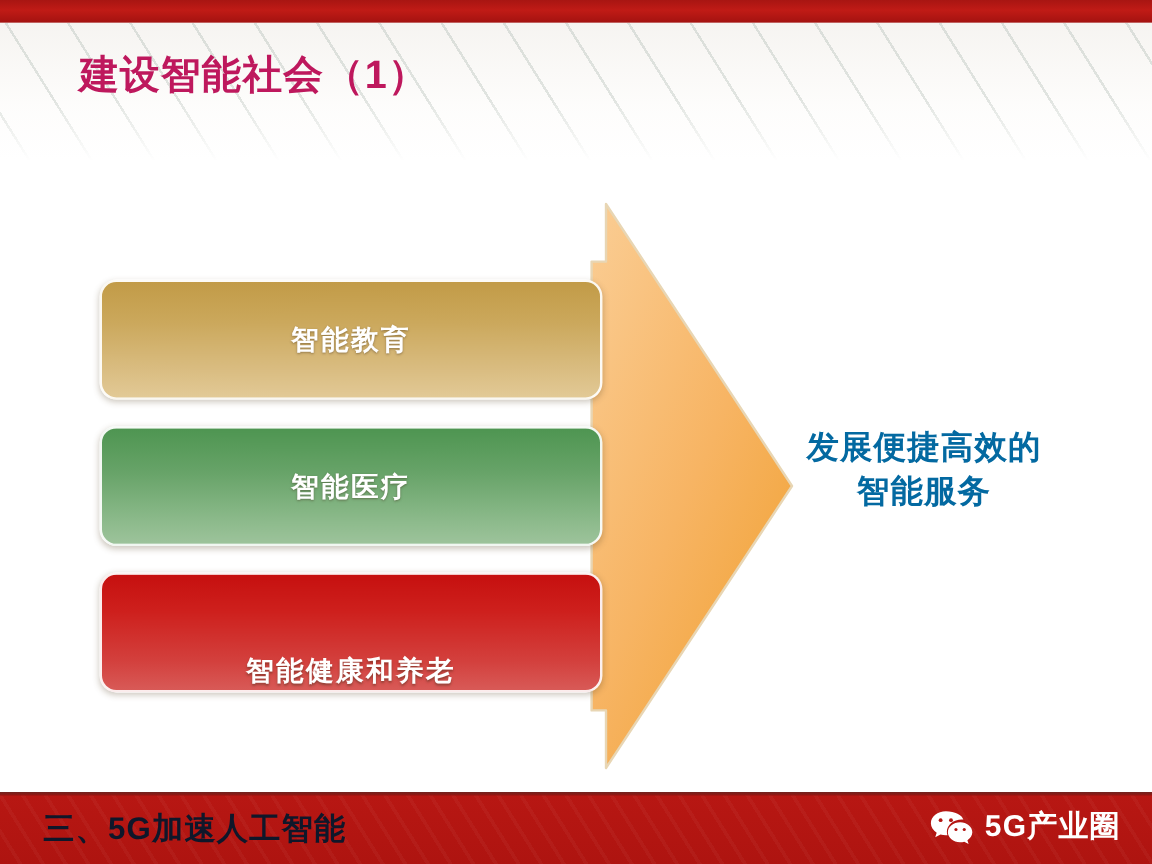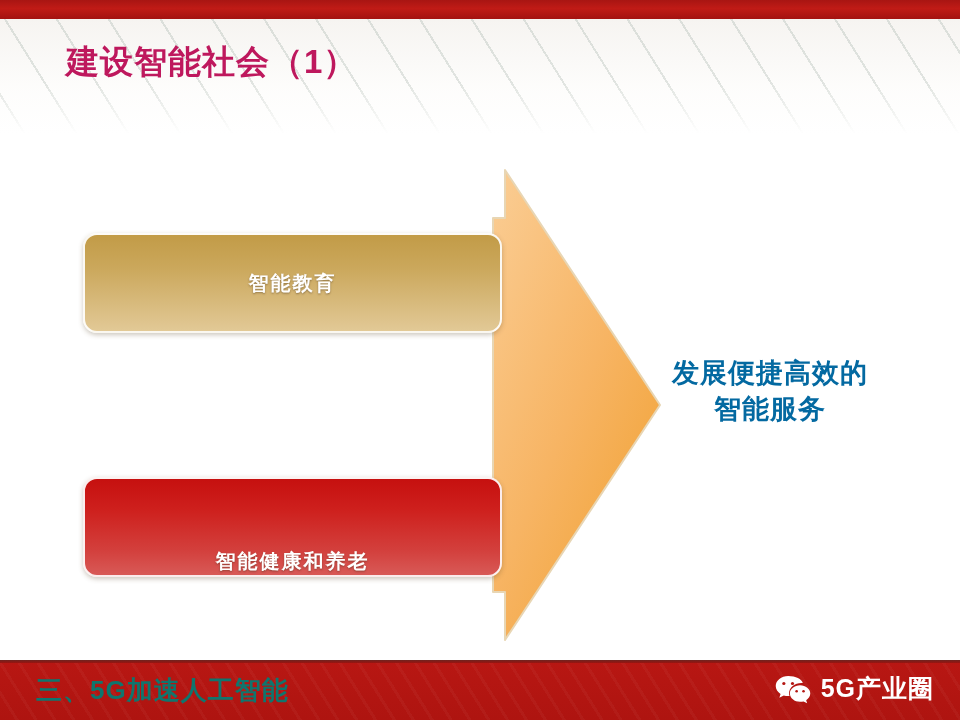--- a/index.html
+++ b/index.html
@@ -89,21 +89,21 @@
     width: 419px;
     border-radius: 14px;
     border: 2px solid rgba(255,255,255,0.92);
     box-shadow: 0 2px 5px rgba(90,70,40,0.30);
     box-sizing: border-box;
     display: flex;
     align-items: center;
     justify-content: center;
   }
   .box-label {
-    font-size: 20px;
+    font-size: 23px;
     font-weight: bold;
     color: #ffffff;
     letter-spacing: 2px;
     text-shadow: 0 1px 2px rgba(60,40,20,0.45);
   }
   #box-0 {
     top: 233px;
     height: 100px;
     background: linear-gradient(180deg, #C29B47 0%, #CBA85C 35%, #D9BC80 75%, #E2C996 100%);
   }
@@ -155,21 +155,21 @@
     width: 960px;
     height: 3px;
     background: linear-gradient(180deg, #6E2420, #9A1410);
   }
   .footer-text {
     position: absolute;
     left: 36px;
     top: 673px;
     font-size: 26px;
     font-weight: bold;
-    color: #0f766e;
+    color: #0f172a;
     letter-spacing: 1px;
     white-space: nowrap;
   }
   .brand {
     position: absolute;
     right: 26px;
     top: 672px;
     display: flex;
     align-items: center;
     gap: 9px;
@@ -211,20 +211,23 @@
           <stop offset="100%" stop-color="#F0A02F"></stop>
         </linearGradient>
       </defs>
       <path d="M 20 10 L 175 245 L 20 480 L 20 432 L 8 432 L 8 58 L 20 58 Z" fill="url(#arrowGrad2)" stroke="#E8D6B4" stroke-width="2" stroke-linejoin="round"></path>
     </svg>
   </div>
 
   <div class="box" id="box-0">
     <span class="box-label">智能教育</span>
   </div>
+  <div class="box" id="box-1">
+    <span class="box-label">智能医疗</span>
+  </div>
   <div class="box" id="box-2">
     <span class="box-label">智能健康和养老</span>
   </div>
 
   <div class="outcome">
     <div>发展便捷高效的</div>
     <div>智能服务</div>
   </div>
 
   <div class="bottom-bar"></div>

